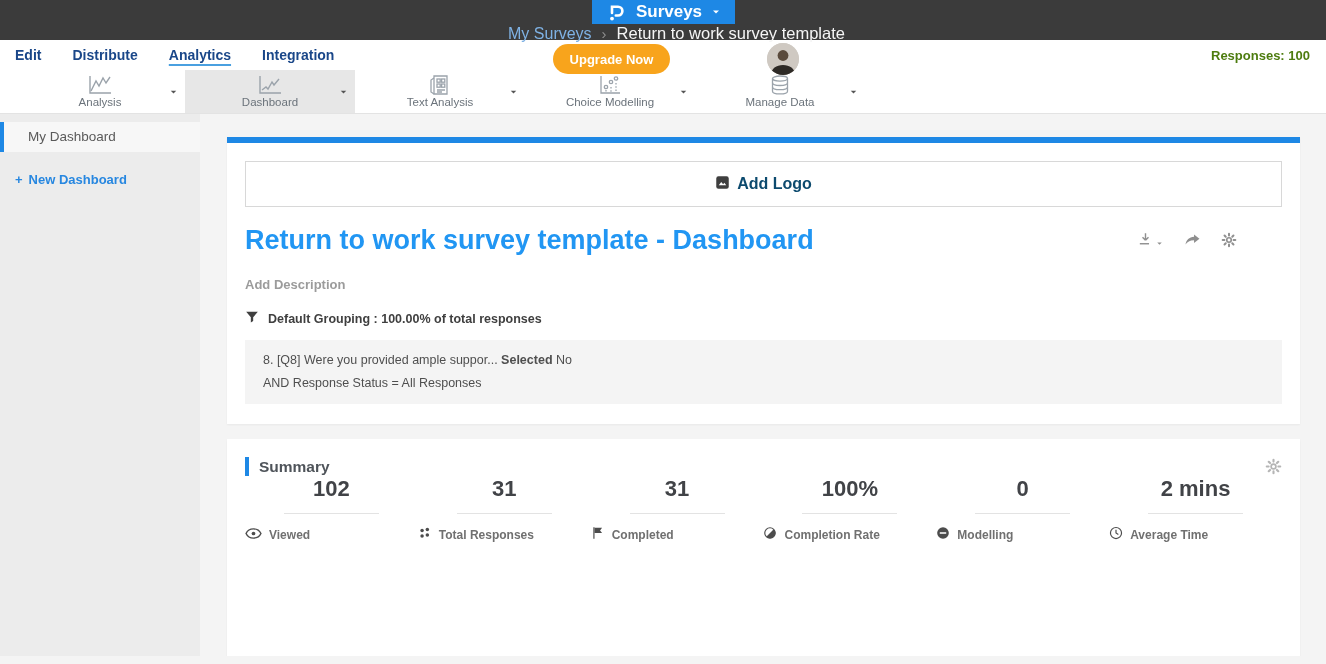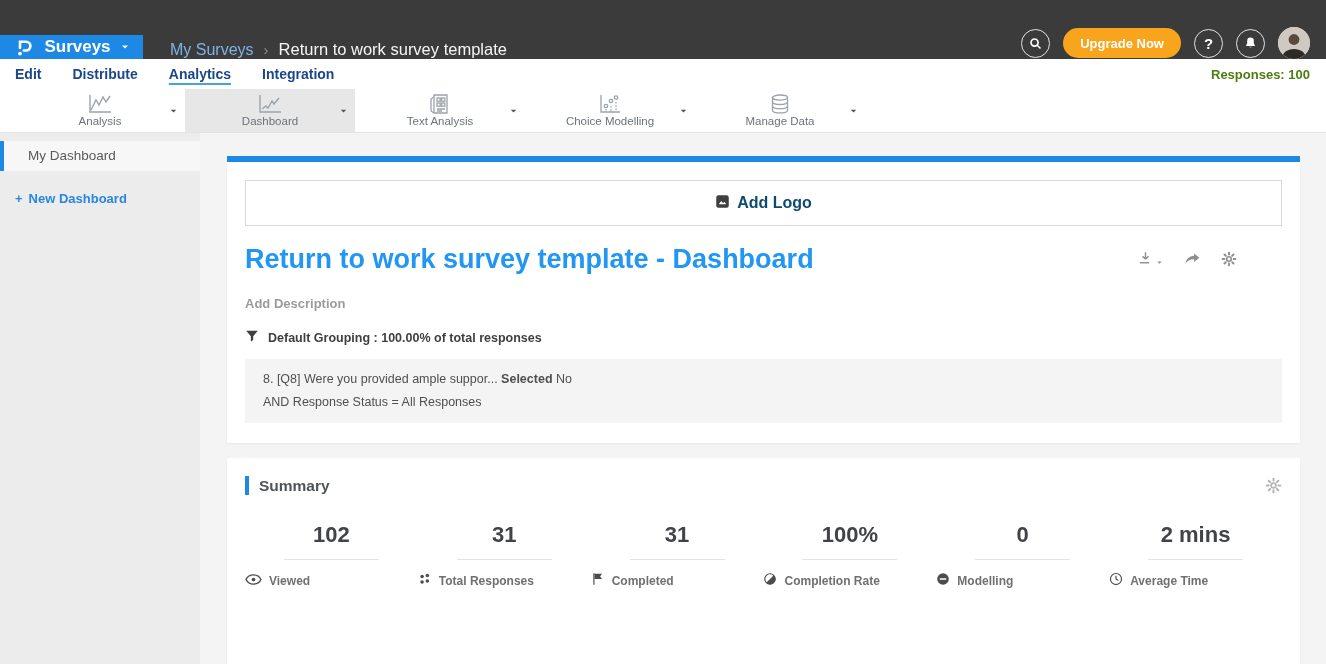--- a/index.html
+++ b/index.html
@@ -1,20 +1,20 @@
 <!DOCTYPE html>
 <html><head>
 <meta charset="utf-8">
 <style>
   * { margin:0; padding:0; box-sizing:border-box; }
   html,body { width:1326px; height:664px; overflow:hidden; }
   body { font-family:"Liberation Sans", sans-serif; background:#f4f4f4; color:#444; }
 
   
-  .topbar { height:59px; background:#3b3b3b; display:flex; align-items:flex-end; }
+  .topbar { height:40px; background:#3b3b3b; display:flex; align-items:center;flex-direction:column; }
   .brand { width:143px; background:#1e88e5; display:flex; align-items:center; justify-content:center; gap:8px; cursor:pointer; }
   .brand-logo { width:24px; height:24px; display:flex; align-items:center; }
   .brand-label { color:#fff; font-size:17px; font-weight:600; }
   .brand-caret { color:#fff; display:flex; }
   .crumbs { display:flex; align-items:center; gap:10px; padding-left:27px; flex:1; }
   .crumb-parent { color:#7fb2e4; font-size:16px; cursor:pointer; }
   .crumb-sep { color:#8f8f8f; font-size:15px; }
   .crumb-current { color:#f5f5f5; font-size:16.5px; font-weight:500; }
   .topbar-right { display:flex; align-items:center; gap:13px; padding-right:16px; }
   .ring { width:29px; height:29px; border:1.5px solid rgba(255,255,255,.85); border-radius:50%; display:flex; align-items:center; justify-content:center; color:#fff; cursor:pointer; }
@@ -66,21 +66,21 @@
   .filter-box .fline { line-height:23px; }
   .fbold { font-weight:700; }
 
   .card.summary { margin-top:15px; height:225px; padding:18px 18px 0; }
   .sum-head { display:flex; align-items:center; justify-content:space-between; }
   .sum-title-wrap { display:flex; align-items:center; gap:10px; }
   .sum-accent { width:4px; height:19px; background:#1e88e5; }
   .sum-title { color:#4f545a; font-size:15.5px; font-weight:600; }
   .sum-gear { color:#b5b5b5; cursor:pointer; display:flex; }
 
-  .stats { display:flex; margin-top:27px; }
+  .stats { display:flex; }
   .stat { flex:1; text-align:center; }
   .stat-value { color:#414347; font-size:22px; font-weight:700; }
   .stat-divider { width:95px; border-top:1px solid #e3e3e3; margin:11px auto 12px; }
   .stat-labelrow { display:flex; align-items:center; justify-content:flex-start; gap:7px; color:#4c4c4c; }
   .stat-label { color:#707070; font-size:12px; font-weight:600; }
 </style>
 </head>
 <body>
 
 <header class="topbar">

